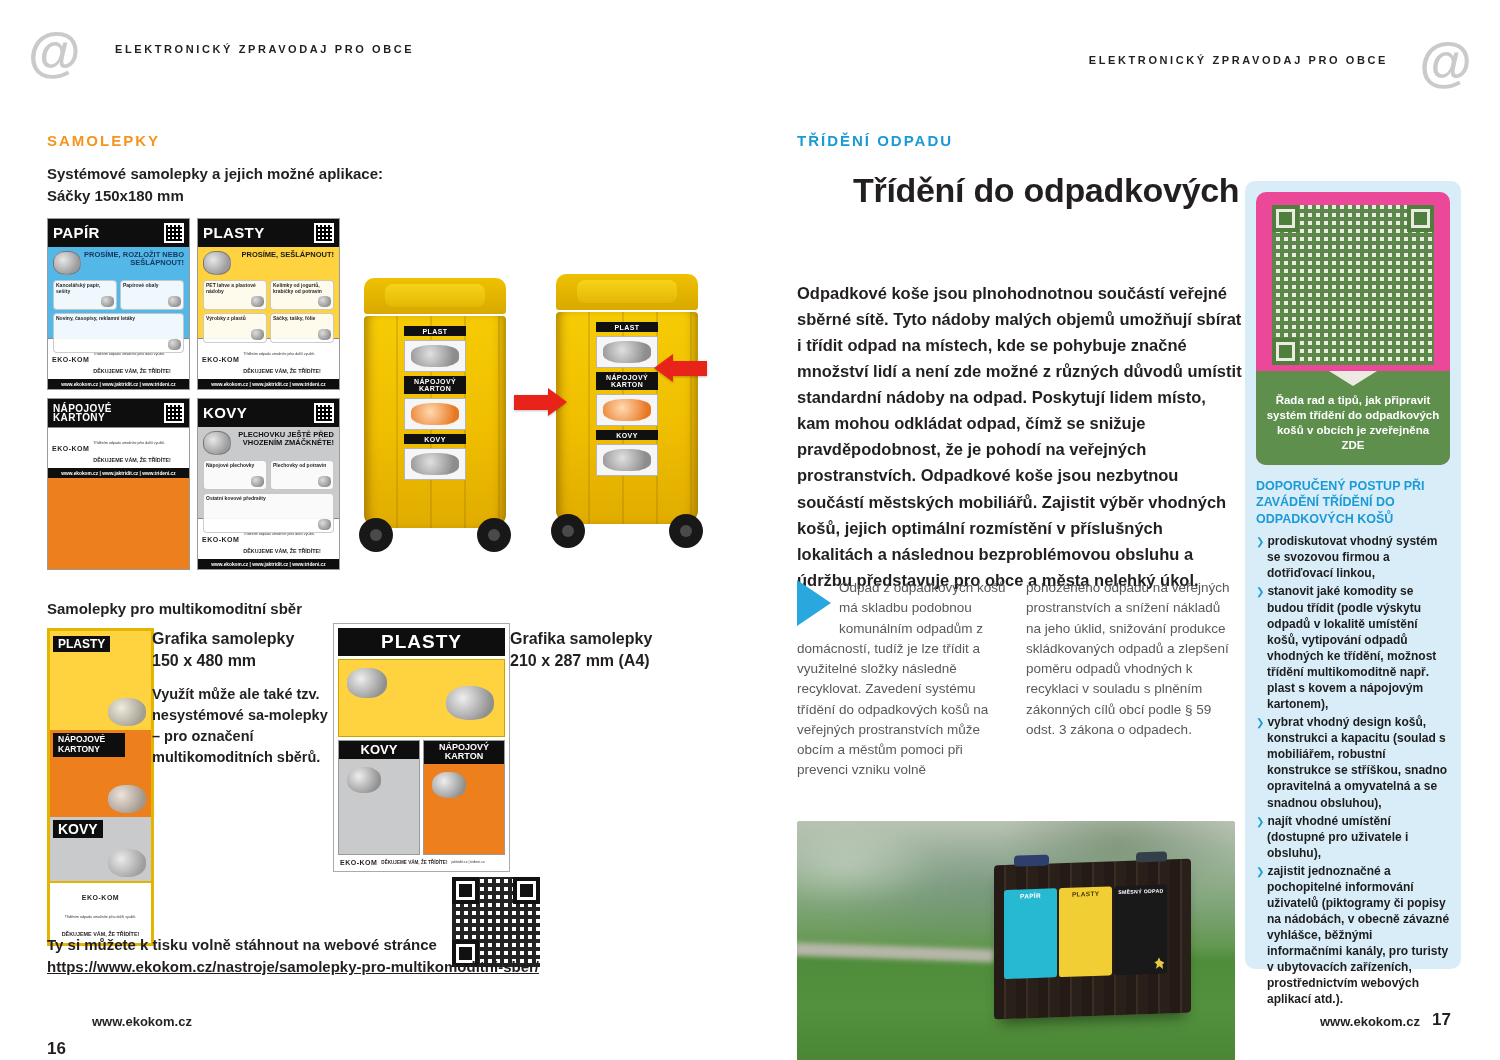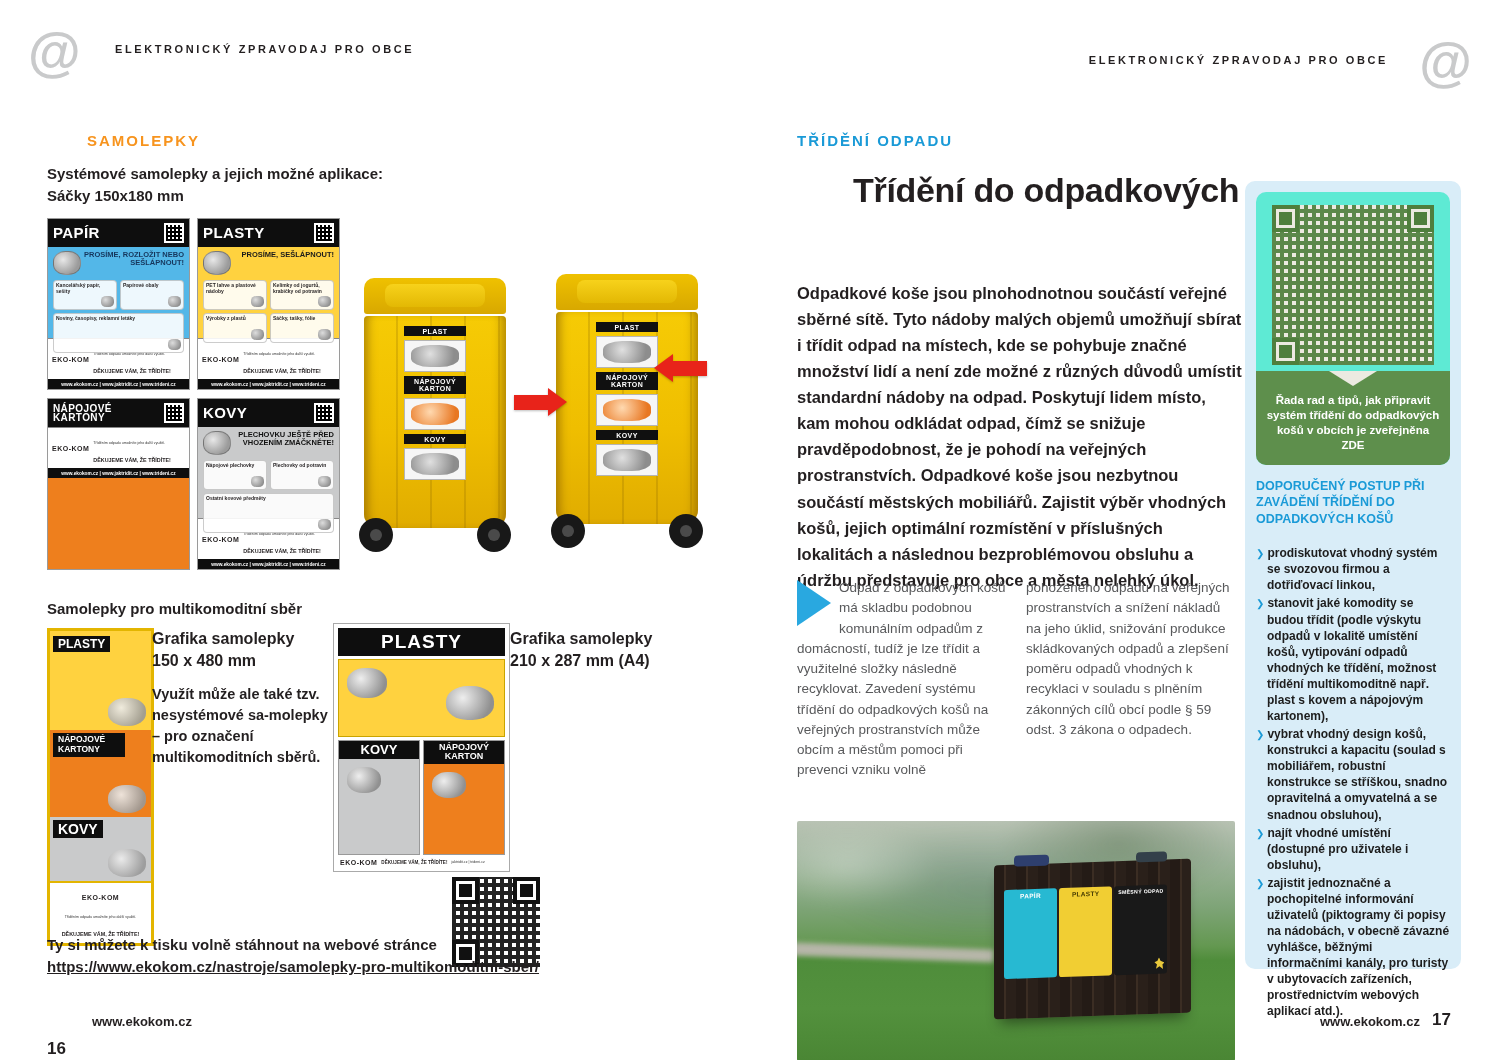--- a/index.html
+++ b/index.html
@@ -125,40 +125,40 @@
   .photo-bin::after{content:"";position:absolute;top:-8px;right:12%;width:16%;height:10px;background:#33404a;border-radius:4px;}
   .pb-label{position:absolute;top:16%;width:25%;height:54%;border-radius:3px;padding:3px 2px;
             font-size:6.5px;font-weight:800;text-align:center;letter-spacing:.3px;}
   .pb-1{left:5%;background:#27B9D2;color:#fff;}
   .pb-2{left:33%;background:#F1CE33;color:#453a00;}
   .pb-3{left:61%;background:#191919;color:#fff;font-size:5.2px;}
   .pb-3::after{content:"";position:absolute;right:3px;bottom:4px;width:10px;height:12px;background:#E8C83C;
                clip-path:polygon(0 40%,30% 30%,45% 0,60% 30%,100% 45%,80% 60%,85% 100%,50% 75%,15% 95%,25% 60%);}
 
   .panel{width:216px;height:788px;background:#D9EDF8;border-radius:10px;padding:11px;box-sizing:border-box;}
-  .qr-card{background:#5eead4;border-radius:10px;overflow:hidden;}
+  .qr-card{background:#ec4899;border-radius:10px;overflow:hidden;}
   .qr-wrap{padding:13px 13px 6px;}
   .banner{background:#5E8F4C;position:relative;padding:22px 10px 12px;}
   .banner::before{content:"";position:absolute;top:0;left:50%;transform:translateX(-50%);
       border-left:24px solid transparent;border-right:24px solid transparent;border-top:15px solid #ECEAE1;}
   .banner-txt{color:#fff;font-size:11.5px;font-weight:700;line-height:1.3;text-align:center;}
-  .tips-head{color:#1A9AD7;font-size:12.5px;font-weight:800;line-height:1.32;margin:13px 0 18px;}
+  .tips-head{color:#1A9AD7;font-size:12.5px;font-weight:800;line-height:1.32;margin:13px 0 6px;}
   ul.tips{list-style:none;margin:0;padding:0;}
   ul.tips li{font-size:12px;font-weight:700;line-height:1.34;padding-left:11px;text-indent:-11px;margin-bottom:2px;color:#1d1d1d;}
   ul.tips li::before{content:"\276F";color:#1A9AD7;margin-right:3px;font-size:10px;}
 </style>
 </head>
 <body>
 
 <div class="sheet">
 
   <div class="abs at-icon" style="left:28px;top:24px;">@</div>
   <div class="abs hdr-text" style="left:115px;top:43px;">ELEKTRONICKÝ ZPRAVODAJ PRO OBCE</div>
 
-  <div class="abs kicker orange" style="left:47px;top:132px;margin-left:40px;">SAMOLEPKY</div>
+  <div class="abs kicker orange" style="left:47px;top:132px;">SAMOLEPKY</div>
   <div class="abs intro" style="left:47px;top:163px;">
     <div>Systémové samolepky a jejich možné aplikace:</div>
     <div>Sáčky 150x180 mm</div>
   </div>
 
   <div class="abs stk-grid" style="left:47px;top:218px;">
 
     <div class="sticker" style="--bg:#53B7E8;--ic:#16365C;">
       <div class="s-head">
         <span class="s-title">PAPÍR</span>

